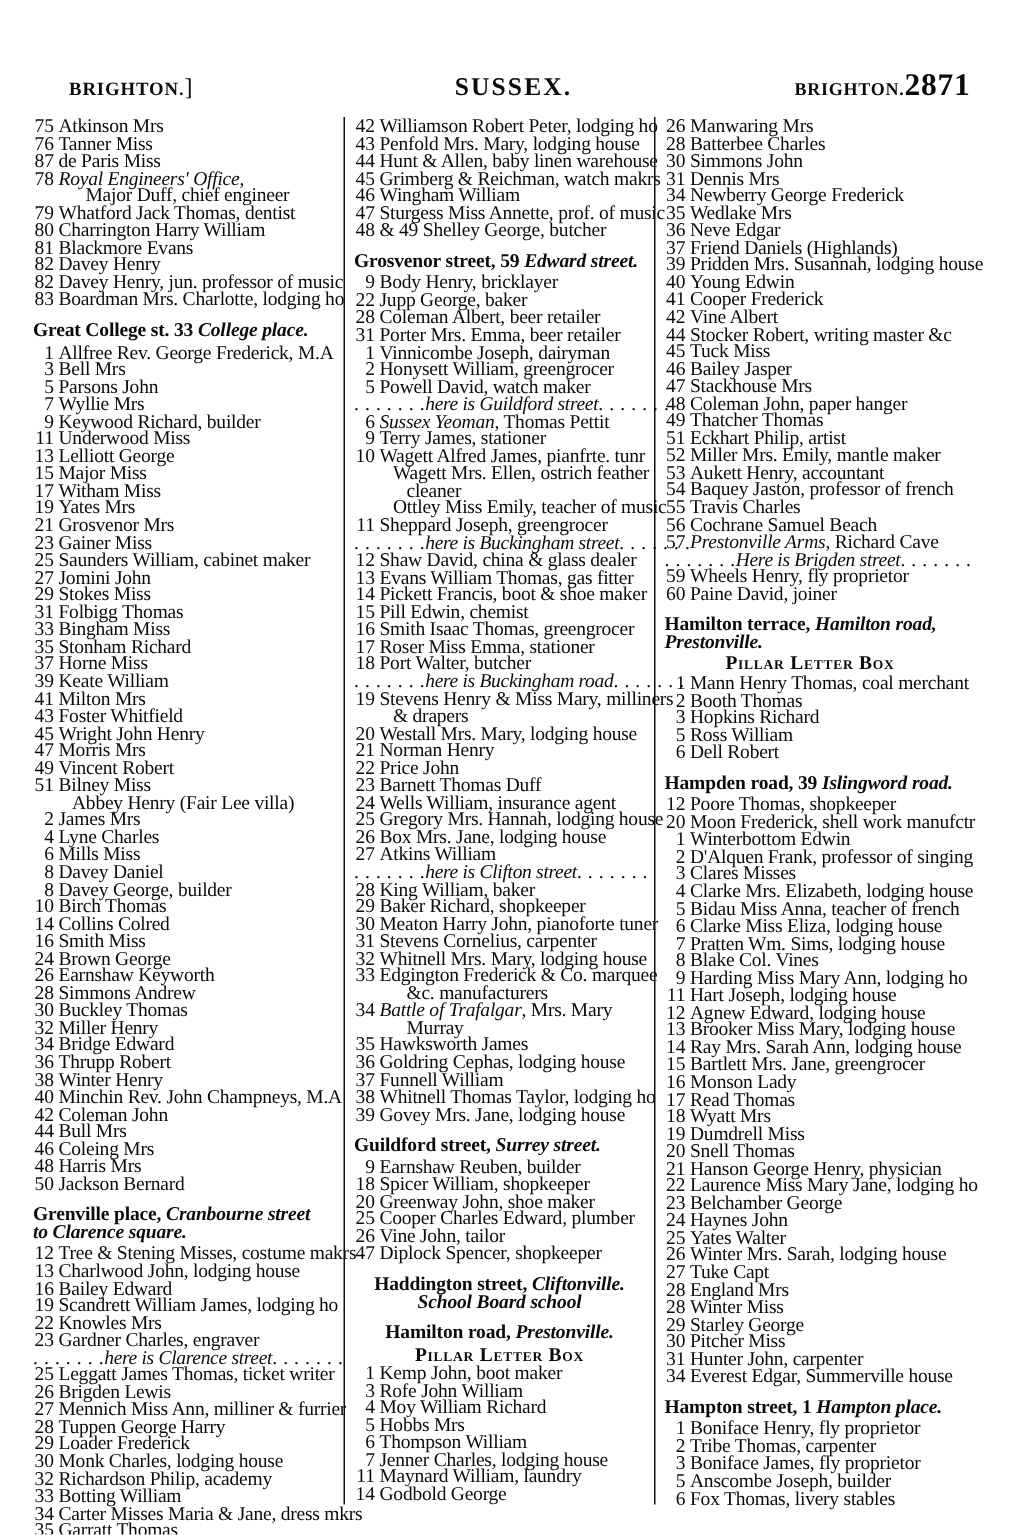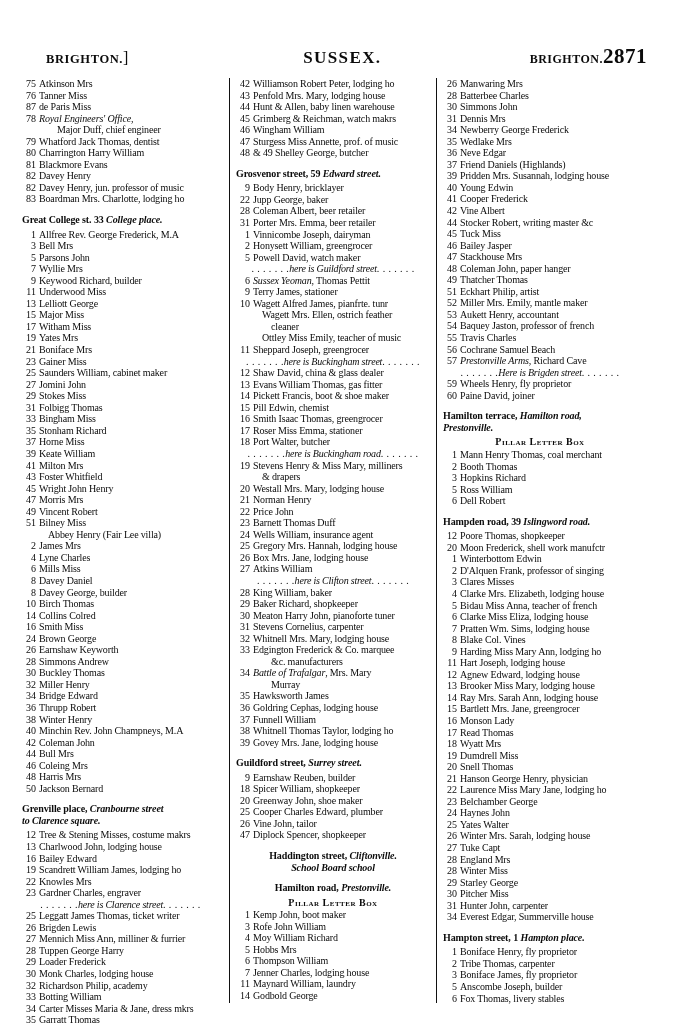--- a/index.html
+++ b/index.html
@@ -66,21 +66,21 @@
 
   
   .columns {
     display: flex;
     align-items: stretch;
     height: 925px;
   }
   .col {
     width: 201px;
     box-sizing: border-box;
-    font-size: 10px;
+    font-size: 13px;
     line-height: 11.55px;
   }
   .col + .col {
     border-left: 1px solid #111;
     padding-left: 6px;
     margin-left: 6px;
   }
   .col:first-child { padding-right: 4px; }
 
   
@@ -233,21 +233,21 @@
         <div class="entry">
           <span class="num">17</span>
           <span class="txt">Witham Miss</span>
         </div>
         <div class="entry">
           <span class="num">19</span>
           <span class="txt">Yates Mrs</span>
         </div>
         <div class="entry">
           <span class="num">21</span>
-          <span class="txt">Boniface Mrs</span>
+          <span class="txt">Grosvenor Mrs</span>
         </div>
         <div class="entry">
           <span class="num">23</span>
           <span class="txt">Gainer Miss</span>
         </div>
         <div class="entry">
           <span class="num">25</span>
           <span class="txt">Saunders William, cabinet maker</span>
         </div>
         <div class="entry">

